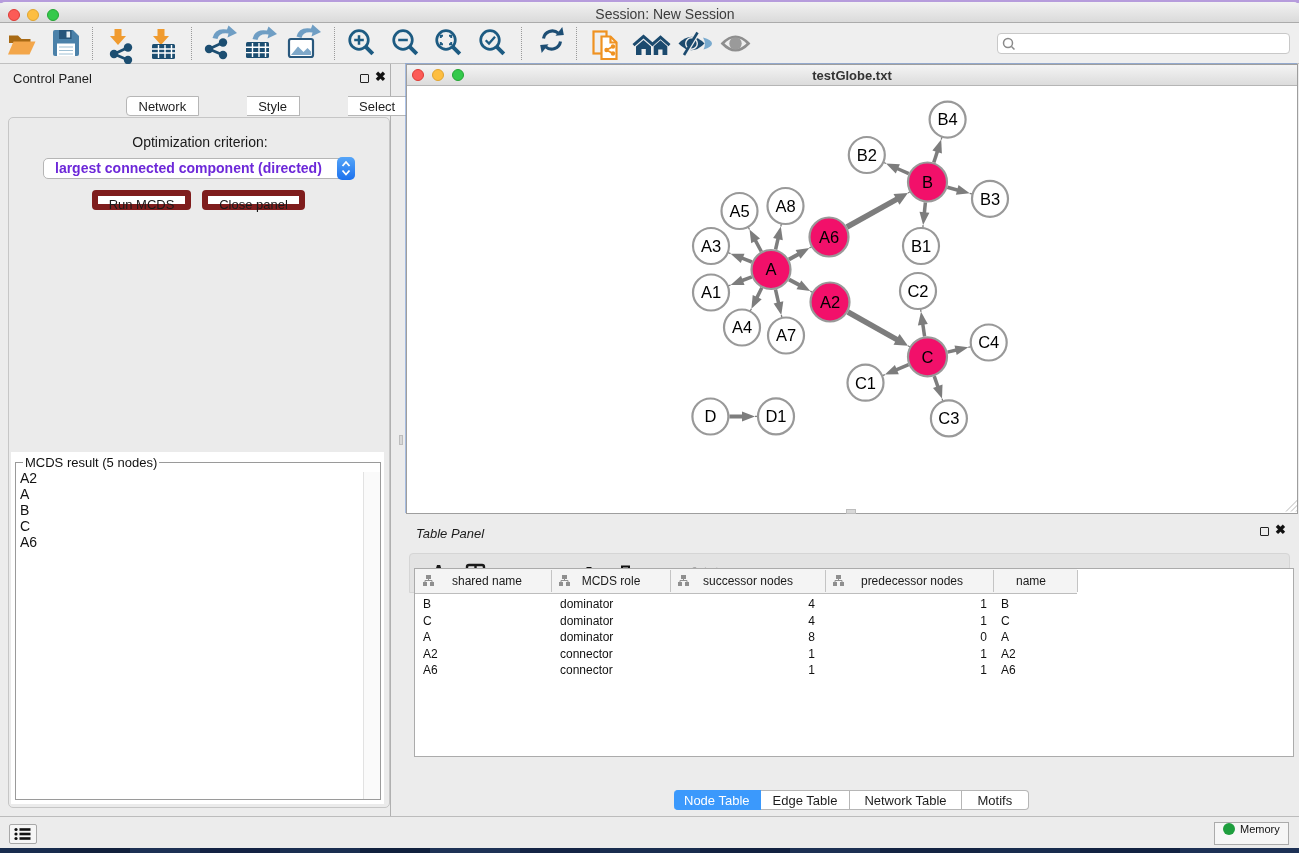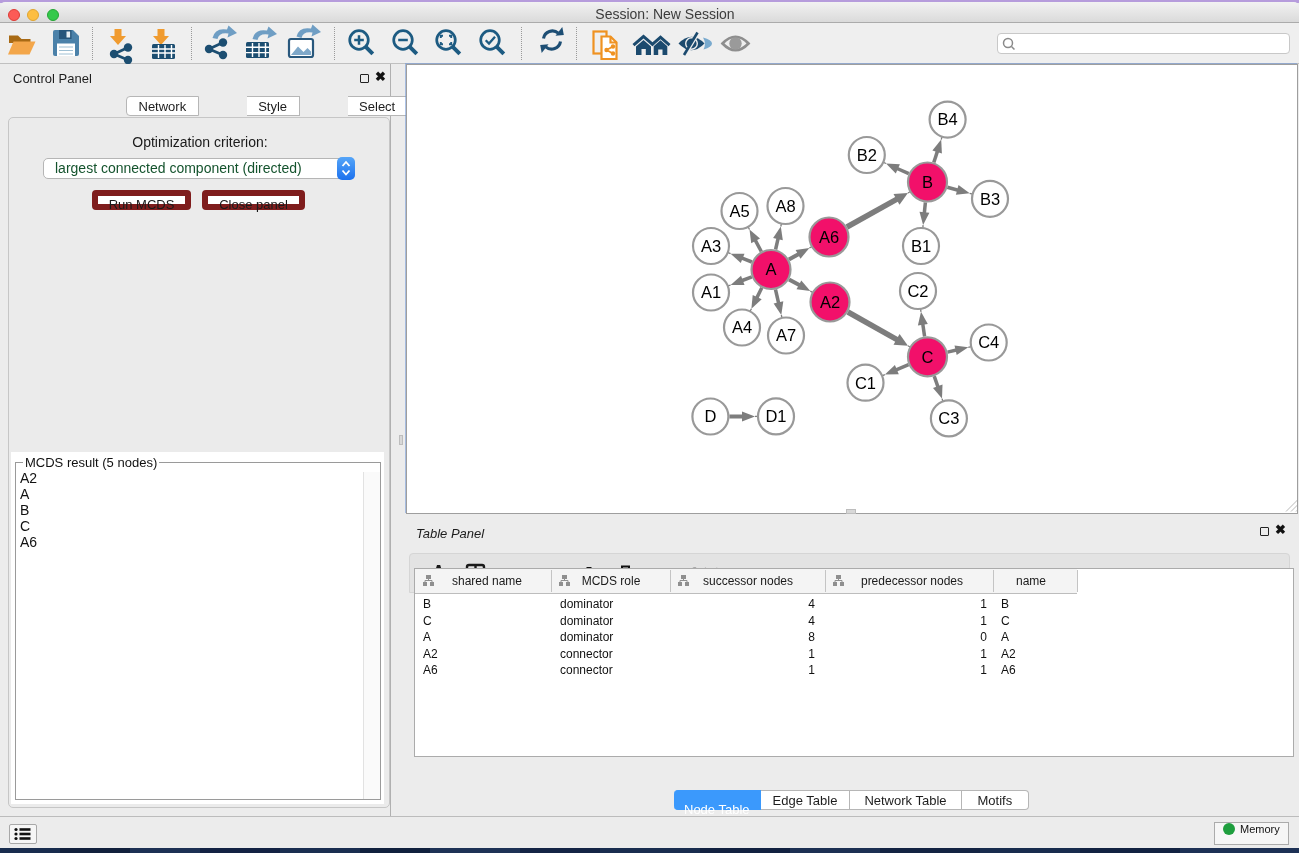--- a/index.html
+++ b/index.html
@@ -24,21 +24,21 @@
 .winbtn-x { left:374px; top:68px; font-size:13px; font-weight:bold; color:#111; position:absolute;}
 #cpTabs { left:78px; top:96px; height:20px; display:flex; font-size:13px; }
 #cpTabs div { background:#fff; border:1px solid #b6b6b6; border-left:none; padding:1px 11.5px 0;
   color:#1d1d1d; line-height:18px;margin-left:48px; }
 #cpTabs div:first-child { border-left:1px solid #b6b6b6; border-radius:4px 0 0 4px; }
 #cpTabs div.sel { background:#3b99fc; color:#fff; border-color:#3b99fc; border-radius:0 4px 4px 0; padding:1px 9.5px 0; }
 #cpContent { left:8px; top:117px; width:382px; height:691px; background:#ebebeb;
   border:1px solid #c6c6c6; border-radius:5px; }
 #optLabel { left:8px; top:134px; width:384px; text-align:center; font-size:14px; color:#1a1a1a; }
 #dropdown { left:43px; top:158px; width:312px; height:21px; background:#fff; border:1px solid #b5b5b5;
-  border-radius:5px; font-size:14px; color:#14532d; line-height:19px; padding-left:11px; }
+  border-radius:5px; font-size:14px; color:#6d28d9; line-height:19px; padding-left:11px;font-weight:bold; }
 #stepper { left:337px; top:157px; width:18px; height:23px; border-radius:5px;
   background:linear-gradient(#55a5f8,#1c71ee); }
 .btn { position:absolute; height:20px; background:#fff; border:6px solid #7f1d1d; border-radius:4px;
   font-size:13px; color:#1a1a1a; text-align:center; line-height:18px; }
 
 #groupPanel { left:11px; top:452px; width:373px; height:352px; background:#fff; }
 #groupBorder { left:15px; top:462px; width:366px; height:338px; border:1px solid #9a9a9a; }
 #groupLabel { left:23px; top:455px; font-size:13px; color:#111; background:#fff; padding:0 2px; }
 #listScroll { left:363px; top:472px; width:17px; height:327px; background:#fafafa; border-left:1px solid #e2e2e2; }
 #listItems { left:20px; top:470px; font-size:14px; color:#111; line-height:16px; }
@@ -56,21 +56,21 @@
   border-bottom:1px solid #b5b5b5; position:absolute; }
 #netTitle .tl { position:absolute; top:4px; width:12px; height:12px; border-radius:50%; }
 #netName { width:100%; text-align:center; font-size:13px; font-weight:bold; color:#333; line-height:21px; }
 
 #tpTitle { left:416px; top:526px; font-size:13px; color:#1d1d1d;font-style:italic; }
 #tpToolbar { left:409px; top:553px; width:881px; height:40px; background:#e3e3e3; border:1px solid #d5d5d5;
   border-radius:4px 4px 0 0; }
 #tblWrap { left:414px; top:568px; width:880px; height:189px; background:#fff; border:1px solid #ababab; }
 
 #btmTabs { left:674px; top:790px; height:20px; display:flex; font-size:13px; }
-#btmTabs div { background:#fff; border:1px solid #b6b6b6; border-left:none; padding:10px 10px 0; color:#1d1d1d; line-height:18px;}
+#btmTabs div { background:#fff; border:1px solid #b6b6b6; border-left:none; padding:1px 10px 0; color:#1d1d1d; line-height:18px;}
 #btmTabs div:nth-child(2) { padding:1px 12px 0; }
 #btmTabs div:nth-child(3) { padding:1px 14px 0; }
 #btmTabs div:last-child { padding:1px 16px 0; }
 #btmTabs div.sel { background:#3b99fc; color:#fff; border-color:#3b99fc; border-radius:4px 0 0 4px; }
 #btmTabs div:last-child { border-radius:0 4px 4px 0; }
 </style>
 </head>
 <body>
 <div class="abs" id="deskTop"></div>
 <div class="abs" id="titlebar">
@@ -195,20 +195,26 @@
 </div>
 <div class="btn" style="left:92px;top:190px;width:99px;">Run MCDS</div>
 <div class="btn" style="left:202px;top:190px;width:103px;">Close panel</div>
 <div class="abs" id="groupPanel"></div>
 <div class="abs" id="groupBorder"></div>
 <div class="abs" id="groupLabel">MCDS result (5 nodes)</div>
 <div class="abs" id="listScroll"></div>
 <div class="abs" id="listItems">A2<br>A<br>B<br>C<br>A6</div>
 
 <div class="abs" id="netwin">
+  <div id="netTitle">
+    <div class="tl" style="left:5px;background:#fc5b57;border:1px solid #dd3b36;"></div>
+    <div class="tl" style="left:25px;background:#fdbe41;border:1px solid #e0a430;"></div>
+    <div class="tl" style="left:45px;background:#34c94b;border:1px solid #24a535;"></div>
+    <div id="netName">testGlobe.txt</div>
+  </div>
   <svg class="abs" style="left:0;top:21px;" width="890" height="426" xmlns="http://www.w3.org/2000/svg">
 <g stroke="#7d7d7d" fill="#7d7d7d">
 <line x1="354.3" y1="165.5" x2="347.7" y2="153.2" stroke-width="3.5"></line>
 <line x1="342.5" y1="143.5" x2="340.6" y2="140.0" stroke-width="1.3"></line>
 <polygon points="353.0,152.6 344.2,157.3 342.5,143.5" stroke="none"></polygon>
 <line x1="368.6" y1="163.5" x2="371.4" y2="151.2" stroke-width="3.5"></line>
 <line x1="373.8" y1="140.5" x2="374.7" y2="136.6" stroke-width="1.3"></line>
 <polygon points="375.8,154.3 366.1,152.0 373.8,140.5" stroke="none"></polygon>
 <line x1="344.9" y1="176.0" x2="333.8" y2="171.7" stroke-width="3.5"></line>
 <line x1="323.6" y1="167.7" x2="319.8" y2="166.2" stroke-width="1.3"></line>

